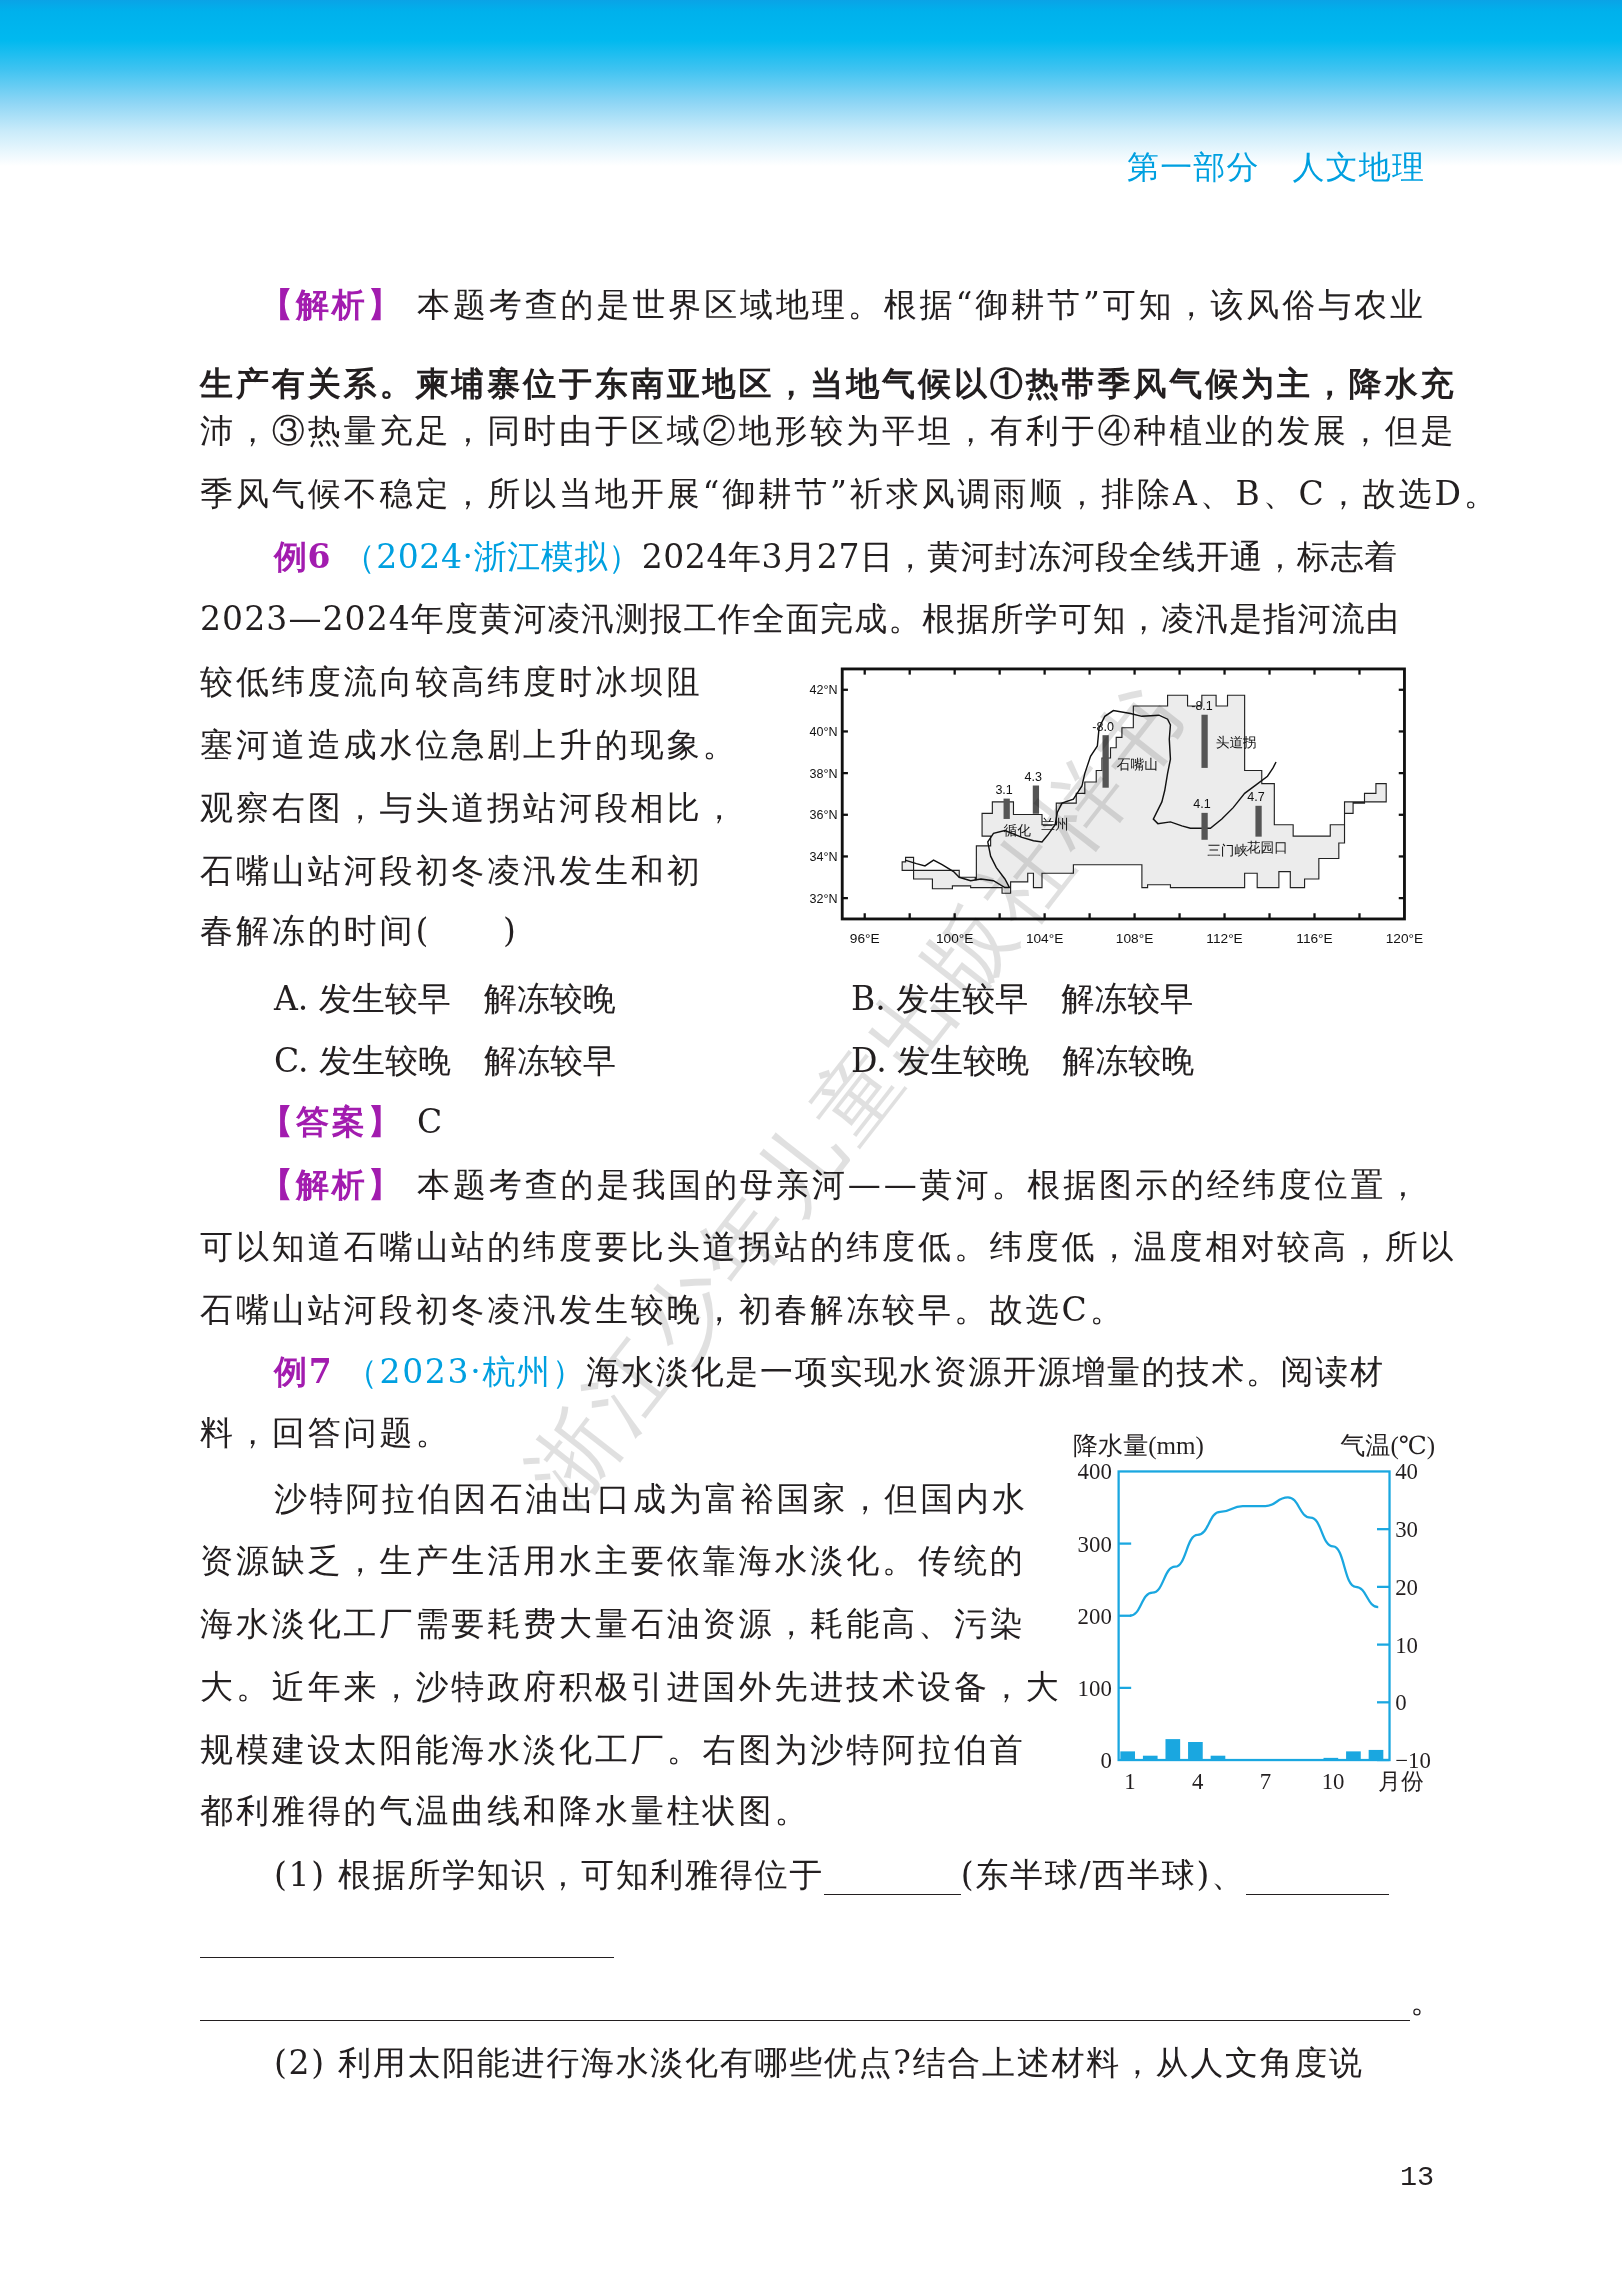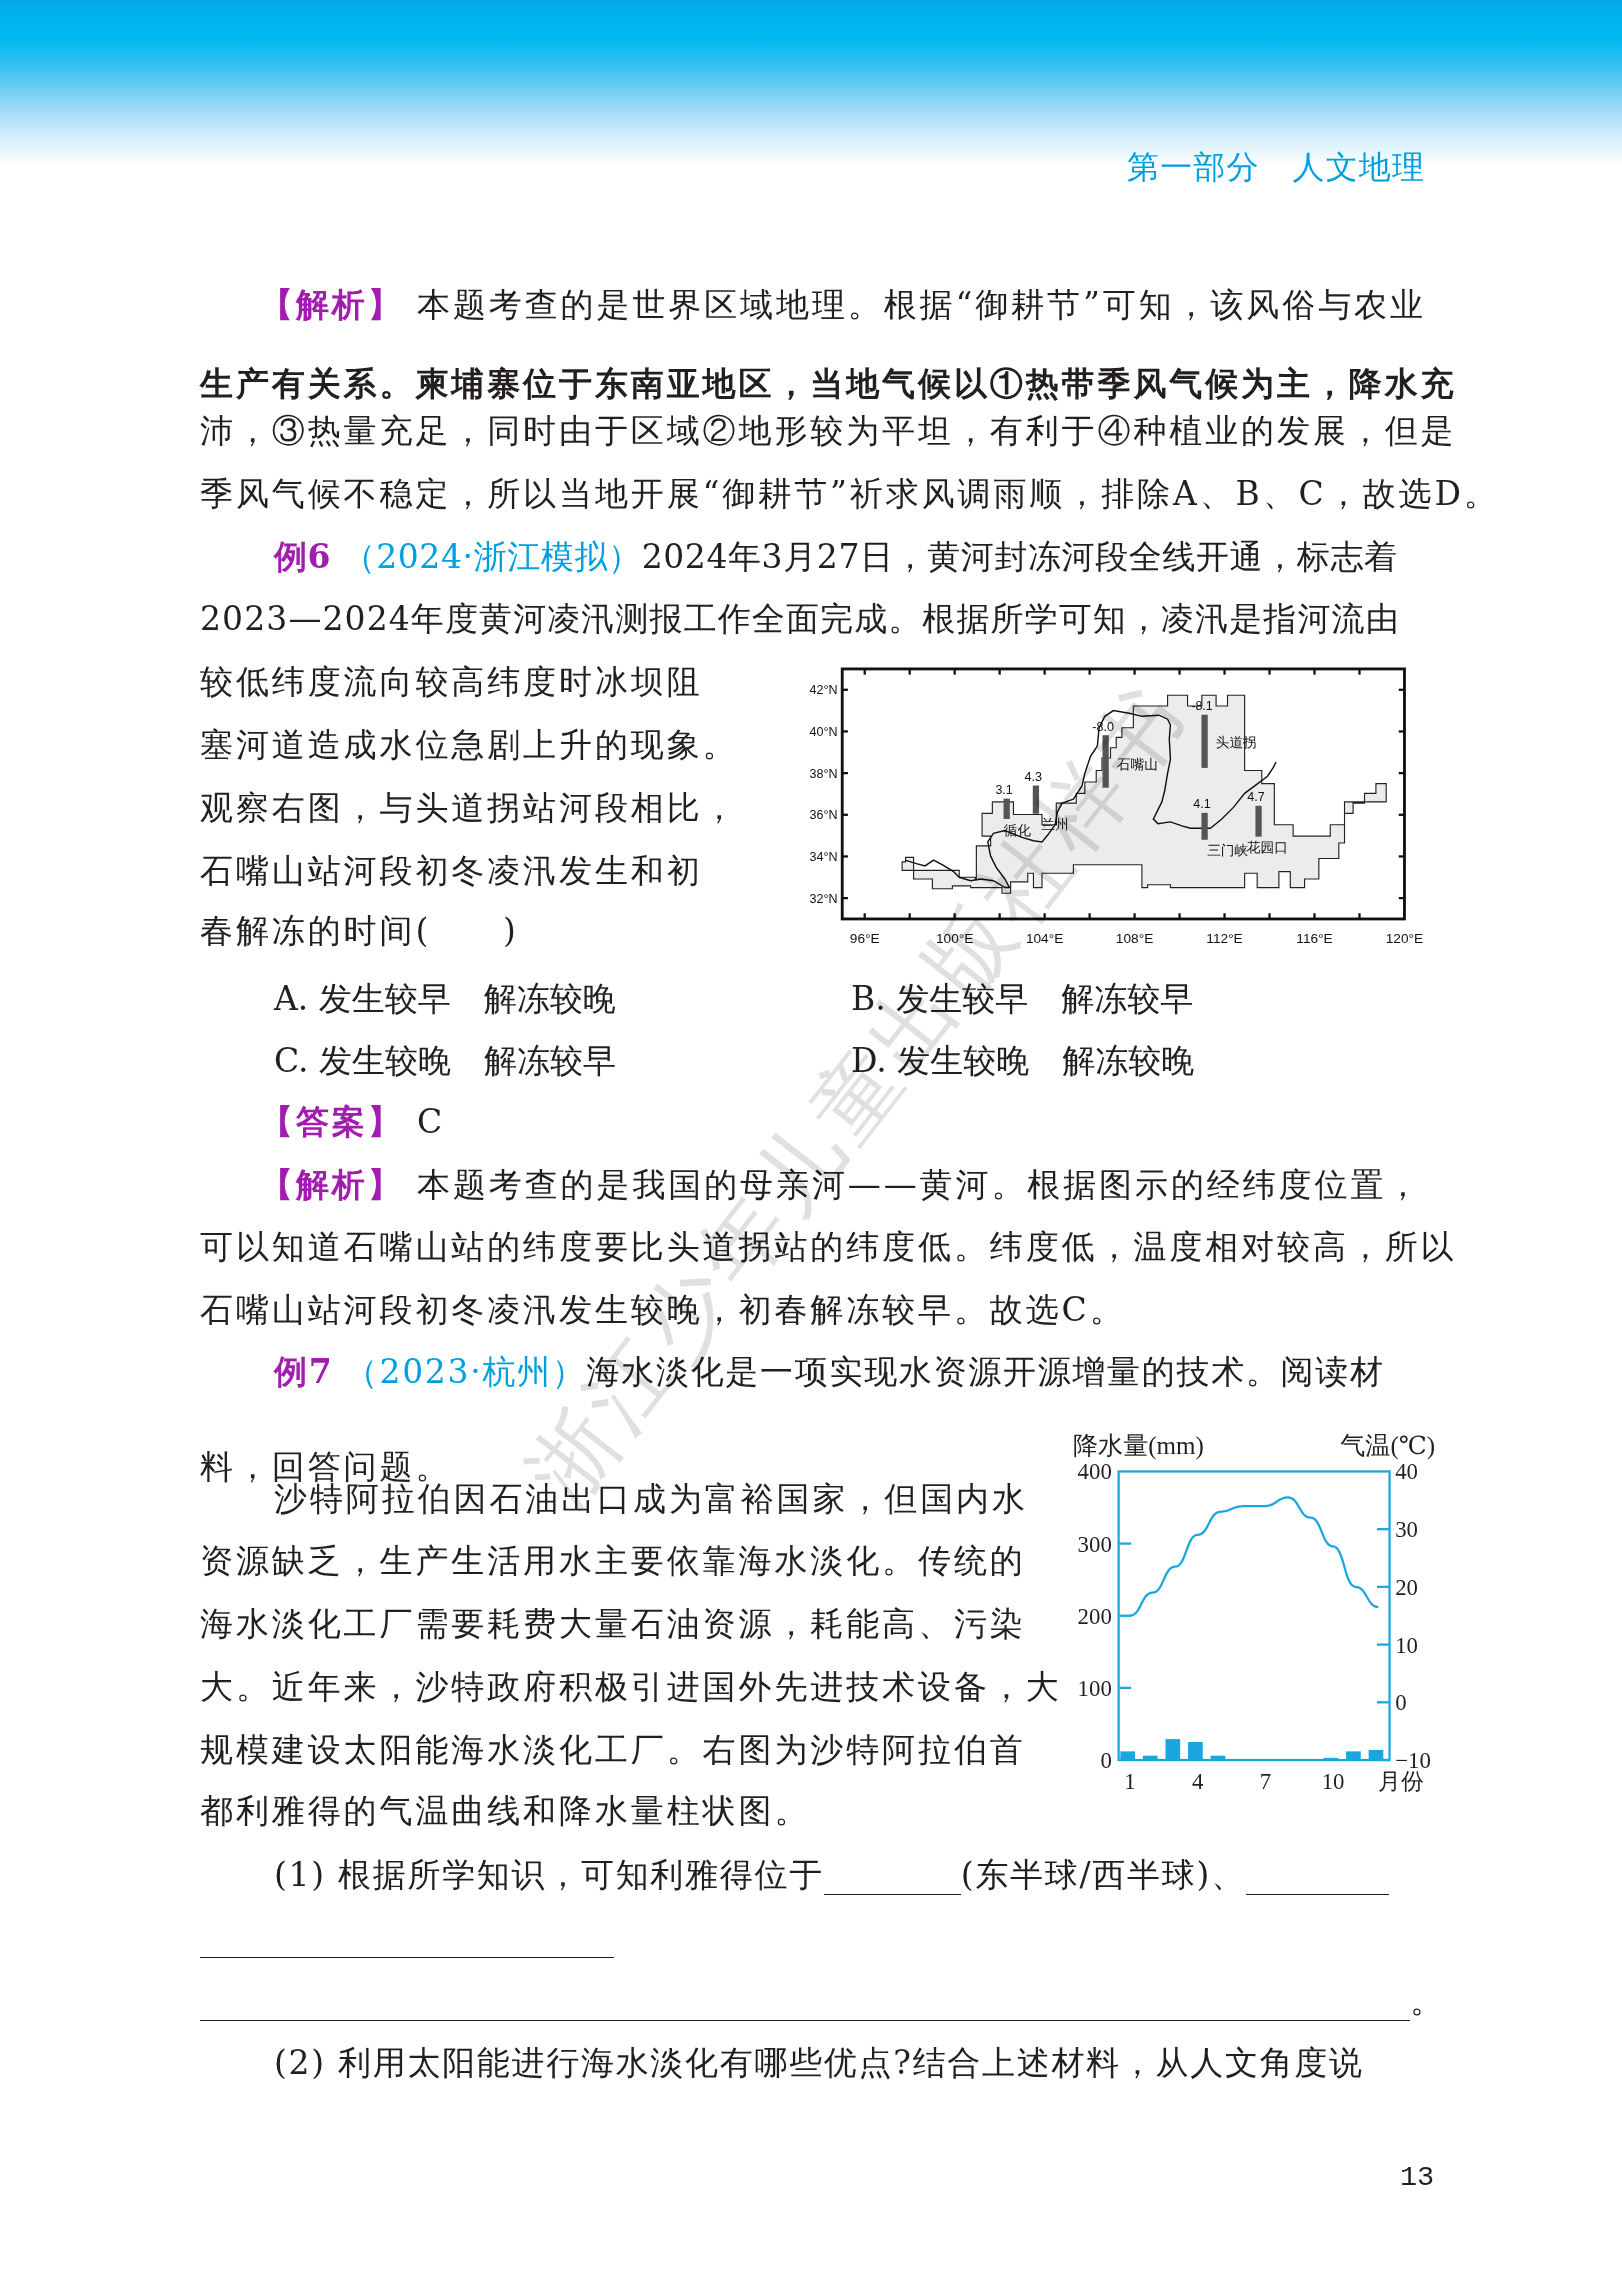--- a/index.html
+++ b/index.html
@@ -137,21 +137,21 @@
 </div>
 <div class="line" style="top:1165px;left:260px;">
   <span class="tag">【解析】</span>&nbsp;<span>本题考查的是我国的母亲河——黄河。根据图示的经纬度位置，</span>
 </div>
 <div class="line" style="top:1227px;">可以知道石嘴山站的纬度要比头道拐站的纬度低。纬度低，温度相对较高，所以</div>
 <div class="line" style="top:1290px;">石嘴山站河段初冬凌汛发生较晚，初春解冻较早。故选C。</div>
 
 <div class="line" style="top:1352px;left:274px;letter-spacing:1.7px;">
   <span class="tag">例7</span><span class="blue" style="margin-left:11.4px;">（2023·杭州）</span><span>海水淡化是一项实现水资源开源增量的技术。阅读材</span>
 </div>
-<div class="line" style="top:1413px;margin-top:34px;">料，回答问题。</div>
+<div class="line" style="top:1413px;">料，回答问题。</div>
 
 <div class="line" style="top:1479px;left:274px;">沙特阿拉伯因石油出口成为富裕国家，但国内水</div>
 <div class="line" style="top:1541px;">资源缺乏，生产生活用水主要依靠海水淡化。传统的</div>
 <div class="line" style="top:1604px;">海水淡化工厂需要耗费大量石油资源，耗能高、污染</div>
 <div class="line" style="top:1667px;">大。近年来，沙特政府积极引进国外先进技术设备，大</div>
 <div class="line" style="top:1730px;">规模建设太阳能海水淡化工厂。右图为沙特阿拉伯首</div>
 <div class="line" style="top:1791px;">都利雅得的气温曲线和降水量柱状图。</div>
 
 <div class="chart-box">
   <svg id="chart-svg" width="365" height="400" viewBox="0 0 640 700">

